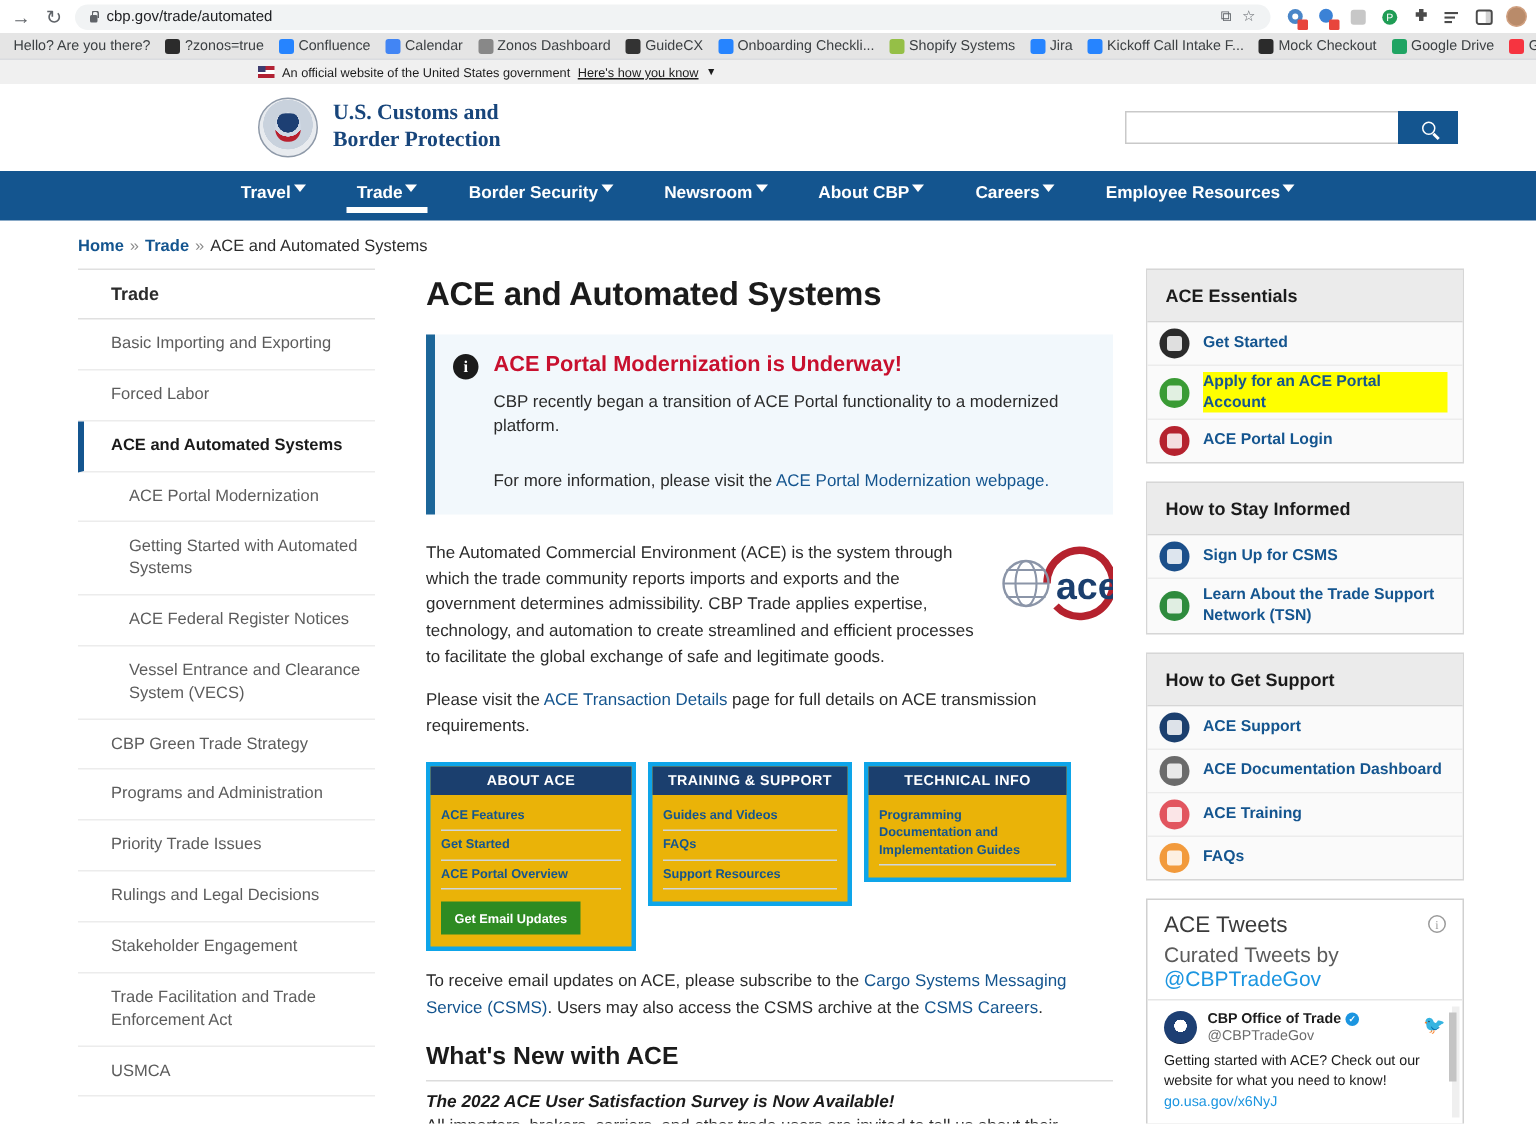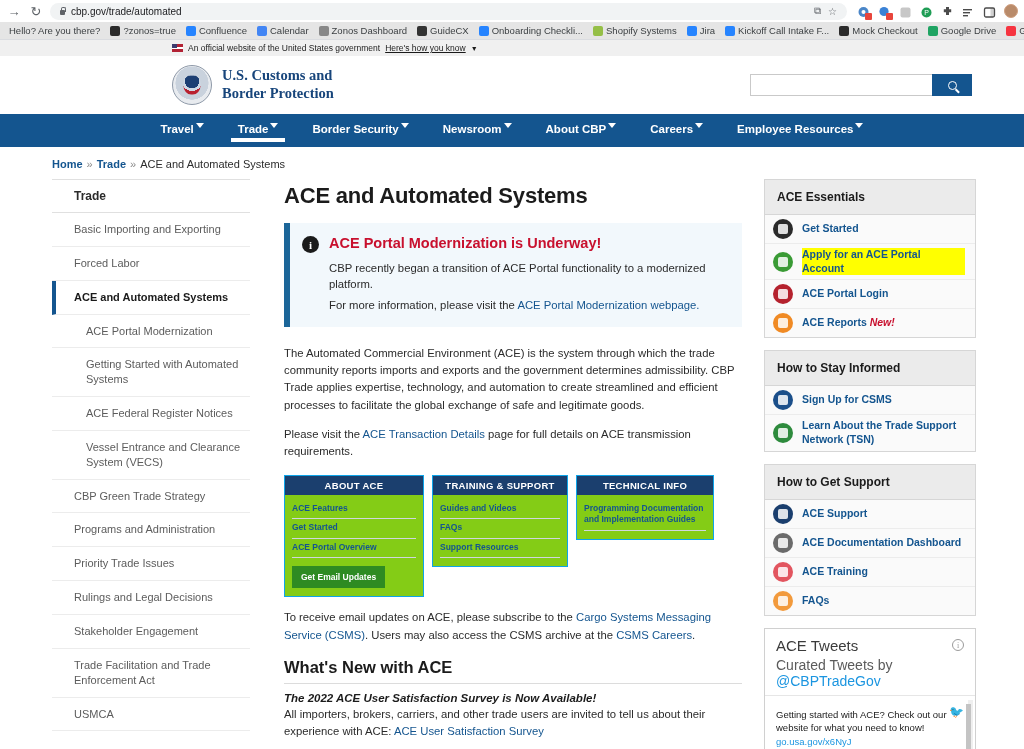--- a/index.html
+++ b/index.html
@@ -129,33 +129,33 @@
   
   h1.page-title { font-size: 22px; color: #1b1b1b; font-weight: bold; margin: 4px 0 14px; letter-spacing: -0.2px;}
   .alert {
     background: #f2f8fc; border-left: 6px solid #1c6699; padding: 12px 14px 14px 12px;
     display: flex; gap: 10px; margin-bottom: 18px;
   }
   .info-ic { width: 17px; height: 17px; border-radius: 50%; background: #1b1b1b; color:#fff;
              font-size: 11px; font-weight: bold; display:flex; align-items:center; justify-content:center;
              flex:none; font-family:"Liberation Serif", serif; margin-top:1px; }
   .alert-title { color: #c8102e; font-weight: bold; font-size: 14.5px; margin-bottom: 9px; }
-  .alert-p { font-size: 11.3px; color: #2b2b2b; line-height: 1.45; margin-bottom: 4px; }
+  .alert-p { font-size: 11.3px; color: #2b2b2b; line-height: 1.45; margin-bottom: 20px; }
   .alert-p:last-child { margin-bottom: 0; }
   .lnk { color: #14558f; font-weight: normal; text-decoration: none; }
 
   .intro-wrap { display: flex; gap: 8px; align-items: flex-start; }
   .intro-p { font-size: 11.3px; color:#2b2b2b; line-height: 1.52; }
   .ace-logo { width: 84px; height: 52px; flex:none; margin-top: 2px; position: relative; }
 
   .para { font-size: 11.3px; color:#2b2b2b; line-height: 1.55; margin-top: 12px; }
 
   
   .boxes { display:flex; gap: 8px; margin: 14px 0 6px; align-items: flex-start; }
-  .box { border: 1px solid #0ea5e9; background:#84cc16; }
+  .box { border: 3px solid #0ea5e9; background:#eab308; }
   .box.b1 { width: 140px; } .box.b2 { width: 136px; } .box.b3 { width: 138px; }
   .box-hd { background:#1b3f6e; color:#fff; font-size: 9.5px; font-weight: bold; text-align:center;
             padding: 4px 2px; letter-spacing: 0.3px; }
   .box-body { padding: 5px 7px 8px; }
   .box-lnk { display:block; font-size: 8.5px; font-weight:bold; color:#14558f; text-decoration:none;
              padding: 3px 0 4px; border-bottom: 1px solid #cfd6de; line-height:1.35; }
   .green-btn { display:inline-block; background:#2e8b22; color:#fff; font-size: 8.5px; font-weight:bold;
                padding: 6px 9px; margin-top: 8px; text-decoration:none; }
 
   h2.sec { font-size: 16.5px; color:#1b1b1b; font-weight:bold; margin: 14px 0 6px; }
@@ -408,20 +408,31 @@
         <div class="alert-title">ACE Portal Modernization is Underway!</div>
         <div class="alert-p">CBP recently began a transition of ACE Portal functionality to a modernized platform.</div>
         <div class="alert-p">
           <span>For more information, please visit the </span><a class="lnk">ACE Portal Modernization webpage.</a>
         </div>
       </div>
     </div>
 
     <div class="intro-wrap">
       <div class="intro-p">The Automated Commercial Environment (ACE) is the system through which the trade community reports imports and exports and the government determines admissibility. CBP Trade applies expertise, technology, and automation to create streamlined and efficient processes to facilitate the global exchange of safe and legitimate goods.</div>
+      <div class="ace-logo">
+        <svg width="84" height="52" viewBox="0 0 84 52">
+          <path d="M40 26 a22 22 0 1 1 6 15" fill="none" stroke="#b5222e" stroke-width="5"></path>
+          <circle cx="26" cy="26" r="15" fill="none" stroke="#8b95a8" stroke-width="1.6"></circle>
+          <ellipse cx="26" cy="26" rx="7" ry="15" fill="none" stroke="#8b95a8" stroke-width="1.4"></ellipse>
+          <line x1="11" y1="26" x2="41" y2="26" stroke="#8b95a8" stroke-width="1.4"></line>
+          <line x1="13" y1="17" x2="39" y2="17" stroke="#8b95a8" stroke-width="1.2"></line>
+          <line x1="13" y1="35" x2="39" y2="35" stroke="#8b95a8" stroke-width="1.2"></line>
+          <text x="46" y="36" font-size="25" font-weight="bold" fill="#1b3f6e" font-family="Liberation Sans">ace</text>
+        </svg>
+      </div>
     </div>
 
     <div class="para">
       <span>Please visit the </span><a class="lnk">ACE Transaction Details</a><span> page for full details on ACE transmission requirements.</span>
     </div>
 
     <div class="boxes" id="boxes">
         <div class="box b1">
           <div class="box-hd">ABOUT ACE</div>
           <div class="box-body"><a class="box-lnk">ACE Features</a><a class="box-lnk">Get Started</a><a class="box-lnk">ACE Portal Overview</a><a class="green-btn">Get Email Updates</a></div>
@@ -470,26 +481,20 @@
               <span style="width: 10px; height: 10px; background: rgb(255, 255, 255); border-radius: 2px; opacity: 0.85;"></span>
             </span>
             <span class="p-lbl hl"><span>Apply for an ACE Portal Account</span></span>
           </div>
           <div class="panel-row">
             <span class="p-ic" style="background: rgb(181, 34, 46);">
               <span style="width: 10px; height: 10px; background: rgb(255, 255, 255); border-radius: 2px; opacity: 0.85;"></span>
             </span>
             <span class="p-lbl"><span>ACE Portal Login</span></span>
           </div>
-          <div class="panel-row">
-            <span class="p-ic" style="background: rgb(240, 138, 36);">
-              <span style="width: 10px; height: 10px; background: rgb(255, 255, 255); border-radius: 2px; opacity: 0.85;"></span>
-            </span>
-            <span class="p-lbl"><span>ACE Reports</span> <span class="new-red">New!</span></span>
-          </div>
         </div>
         <div class="panel">
           <div class="panel-hd">How to Stay Informed</div>
           <div class="panel-row">
             <span class="p-ic" style="background: rgb(27, 79, 138);">
               <span style="width: 10px; height: 10px; background: rgb(255, 255, 255); border-radius: 2px; opacity: 0.85;"></span>
             </span>
             <span class="p-lbl"><span>Sign Up for CSMS</span></span>
           </div>
           <div class="panel-row">
@@ -536,20 +541,30 @@
         </div>
         <div class="tw-sub">
           <span>Curated Tweets by </span><a>@CBPTradeGov</a>
         </div>
       </div>
       <div class="tw-body">
         <span class="tw-bird">🐦</span>
         <div class="tw-scroll">
             <div class="tw-thumb"></div>
           </div>
+        <div class="tw-user">
+          <span class="tw-av"></span>
+          <div>
+            <div class="tw-name">
+              <span>CBP Office of Trade</span>
+              <span class="tw-verif">✓</span>
+            </div>
+            <div class="tw-handle">@CBPTradeGov</div>
+          </div>
+        </div>
         <div class="tw-text">
           <span>Getting started with ACE? Check out our website for what you need to know! </span><a>go.usa.gov/x6NyJ</a>
           
         </div>
       </div>
     </div>
   </div>
 </div>
 
 </body></html>

